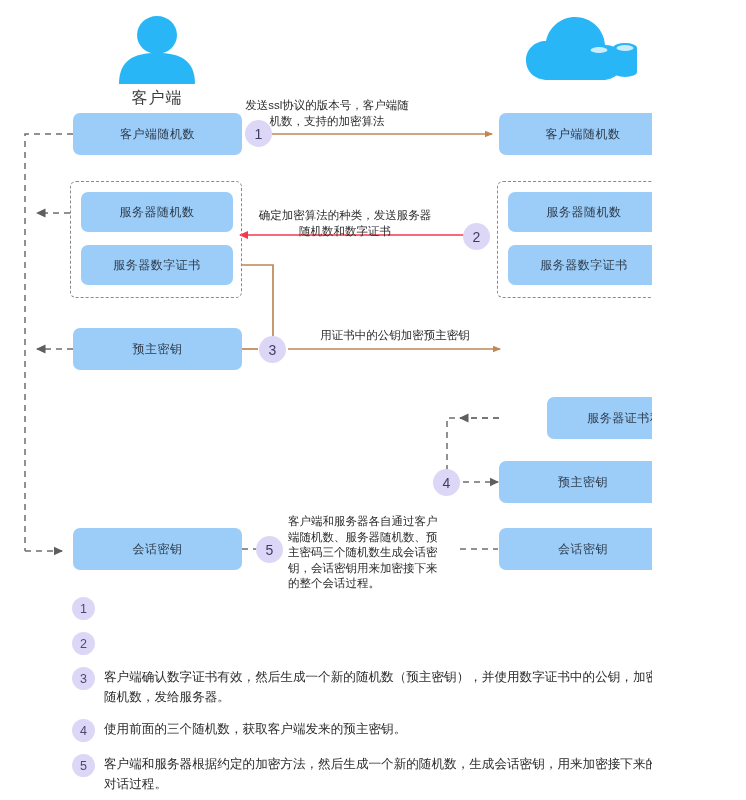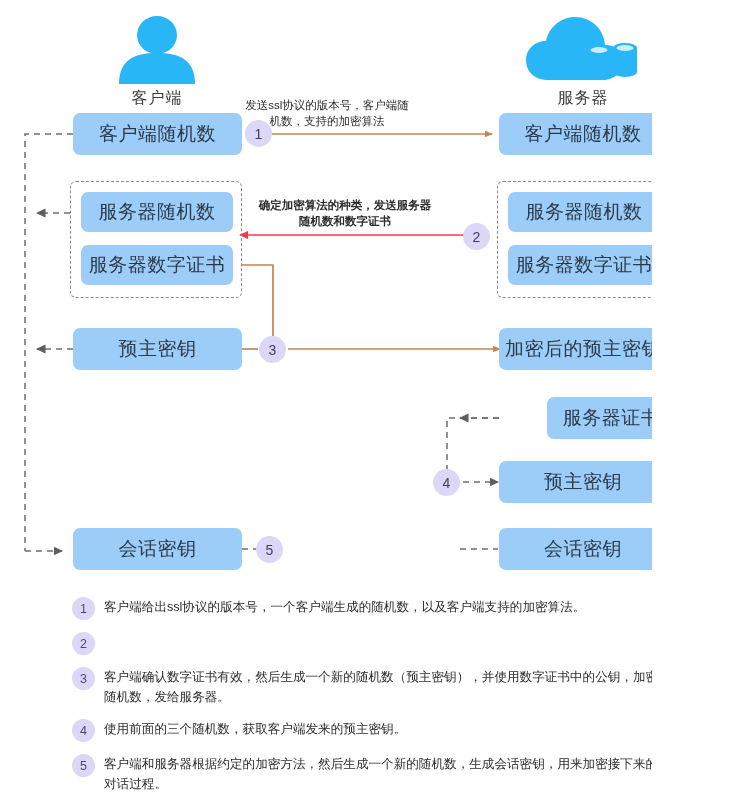--- a/index.html
+++ b/index.html
@@ -49,21 +49,21 @@
   #server-endpoint { left: 483px; top: 12px; }
 
   
   .node {
     position: absolute;
     background: #9bcdf8;
     border-radius: 7px;
     display: flex;
     align-items: center;
     justify-content: center;
-    font-size: 19px;
+    font-size: 12px;
     color: #2d3a4a;
     letter-spacing: 0.5px;
     box-sizing: border-box;
     text-align: center;
     line-height: 1.2;
   }
 
   
   .group-box {
     position: absolute;
@@ -208,21 +208,20 @@
         <ellipse cx="75" cy="36" rx="12" ry="5" fill="#29b6f6"></ellipse>
         <rect x="63" y="36" width="24" height="20" fill="#29b6f6"></rect>
         <ellipse cx="75" cy="56" rx="12" ry="5" fill="#29b6f6"></ellipse>
         <ellipse cx="75" cy="36" rx="8.5" ry="3" fill="#ffffff" opacity="0.75"></ellipse>
         <ellipse cx="101" cy="34" rx="12" ry="5" fill="#29b6f6"></ellipse>
         <rect x="89" y="34" width="24" height="24" fill="#29b6f6"></rect>
         <ellipse cx="101" cy="58" rx="12" ry="5" fill="#29b6f6"></ellipse>
         <ellipse cx="101" cy="34" rx="8.5" ry="3" fill="#ffffff" opacity="0.75"></ellipse>
       </svg>
     </div>
-    <div class="ep-label">服务器</div>
   </div>
 
   <div class="group-box" style="left:70px; top:181px; width:172px; height:117px;"></div>
   <div class="group-box" style="left:497px; top:181px; width:172px; height:117px;"></div>
 
   <div class="node" style="left:73px; top:113px; width:169px; height:42px;">客户端随机数</div>
 
   <div class="node" style="left:81px; top:192px; width:152px; height:40px;">服务器随机数</div>
 
   <div class="node" style="left:81px; top:245px; width:152px; height:40px;">服务器数字证书</div>
@@ -230,44 +229,44 @@
   <div class="node" style="left:73px; top:328px; width:169px; height:42px;">预主密钥</div>
 
   <div class="node" style="left:73px; top:528px; width:169px; height:42px;">会话密钥</div>
 
   <div class="node" style="left:499px; top:113px; width:168px; height:42px;">客户端随机数</div>
 
   <div class="node" style="left:508px; top:192px; width:152px; height:40px;">服务器随机数</div>
 
   <div class="node" style="left:508px; top:245px; width:152px; height:40px;">服务器数字证书</div>
 
-  <div class="node" style="left:499px; top:328px; width:168px; height:42px;">加密后的预主密钥</div>
 
   <div class="node" style="left:499px; top:397px; width:168px; height:42px;margin-left:48px;">服务器证书私钥</div>
 
   <div class="node" style="left:499px; top:461px; width:168px; height:42px;">预主密钥</div>
 
   <div class="node" style="left:499px; top:528px; width:168px; height:42px;">会话密钥</div>
 
   <div class="step-bubble" style="left:245px; top:120px;">1</div>
   <div class="step-bubble" style="left:463px; top:223px;">2</div>
   <div class="step-bubble" style="left:259px; top:336px;">3</div>
   <div class="step-bubble" style="left:433px; top:469px;">4</div>
   <div class="step-bubble" style="left:256px; top:536px;">5</div>
 
   <div class="caption" style="left:240px; top:98px; width:174px;">发送ssl协议的版本号，客户端随机数，支持的加密算法</div>
 
-  <div class="caption" style="left:255px; top:198px; width:180px;font-weight:bold;">确定加密算法的种类，发送服务器随机数和数字证书</div>
-
-
+  <div class="caption" style="left:255px; top:208px; width:180px;">确定加密算法的种类，发送服务器随机数和数字证书</div>
+
+  <div class="caption" style="left:289px; top:328px; width:212px;">用证书中的公钥加密预主密钥</div>
+
+  <div class="caption left-align" style="left:288px; top:514px; width:152px;">客户端和服务器各自通过客户端随机数、服务器随机数、预主密码三个随机数生成会话密钥，会话密钥用来加密接下来的整个会话过程。</div>
 
   <div id="legend">
     <div class="legend-row">
       <div class="legend-num">1</div>
-      <div class="legend-text">客户端给出ssl协议的版本号，一个客户端生成的随机数，以及客户端支持的加密算法。</div>
     </div>
     <div class="legend-row">
       <div class="legend-num">2</div>
     </div>
     <div class="legend-row">
       <div class="legend-num">3</div>
       <div class="legend-text">客户端确认数字证书有效，然后生成一个新的随机数（预主密钥），并使用数字证书中的公钥，加密这个随机数，发给服务器。</div>
     </div>
     <div class="legend-row">
       <div class="legend-num">4</div>

